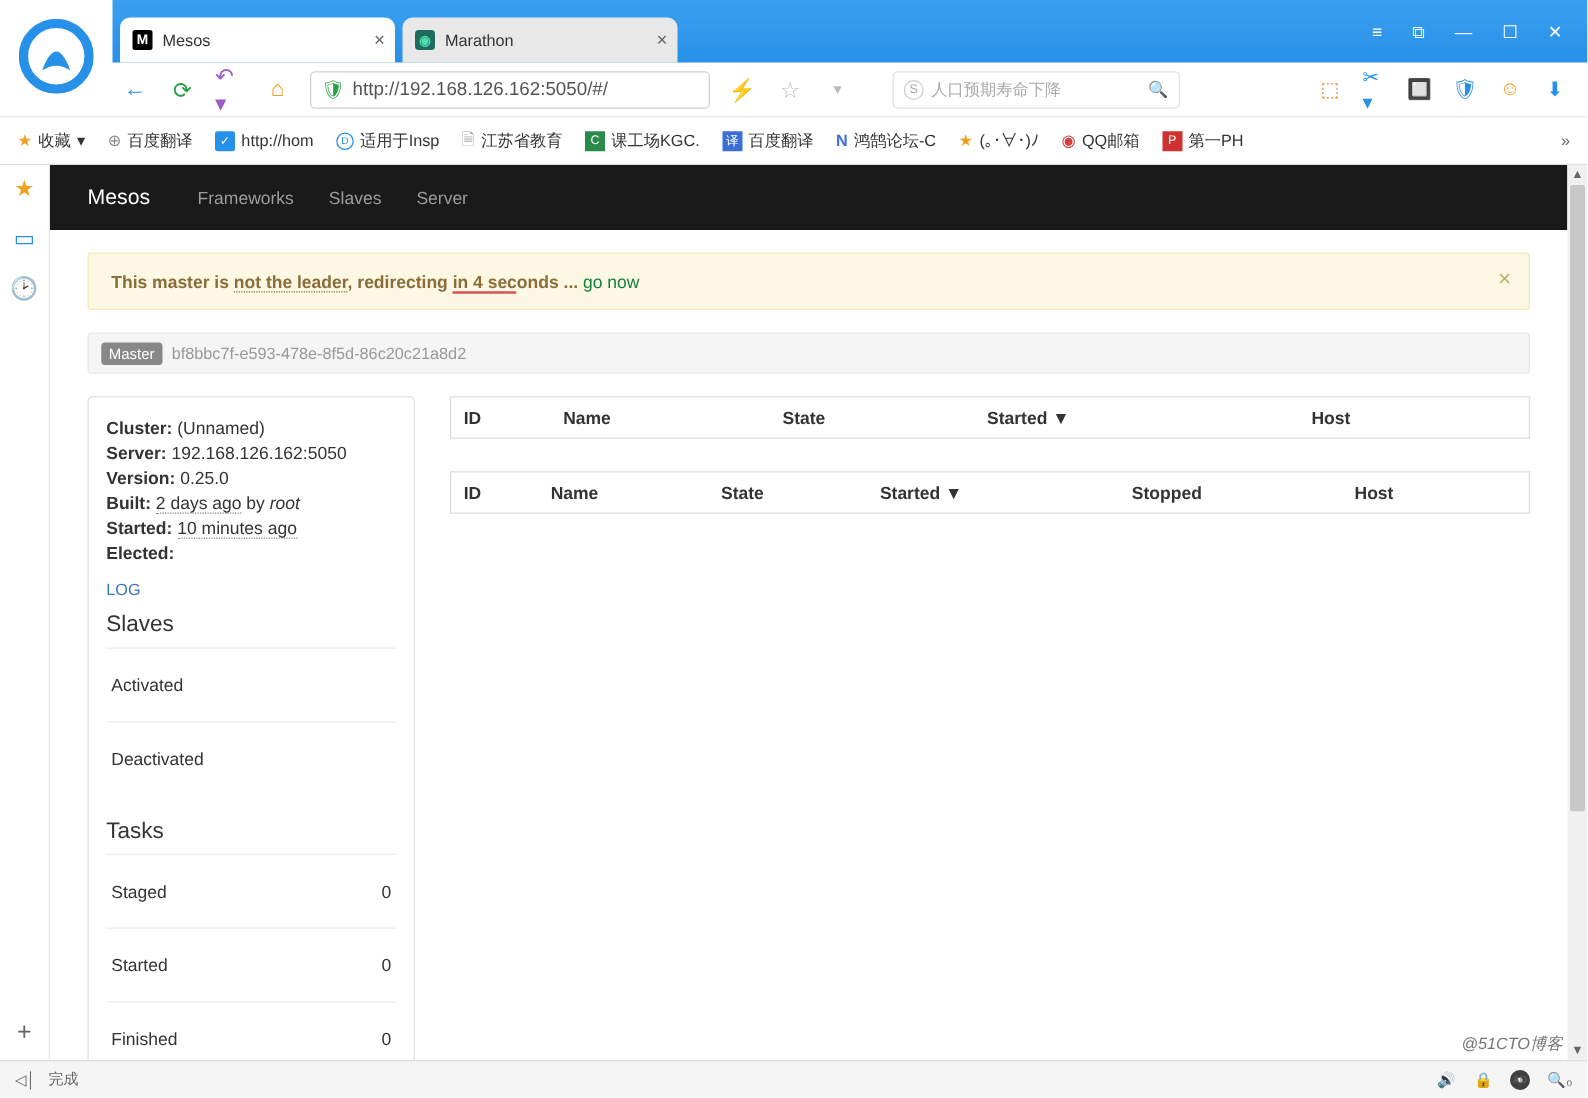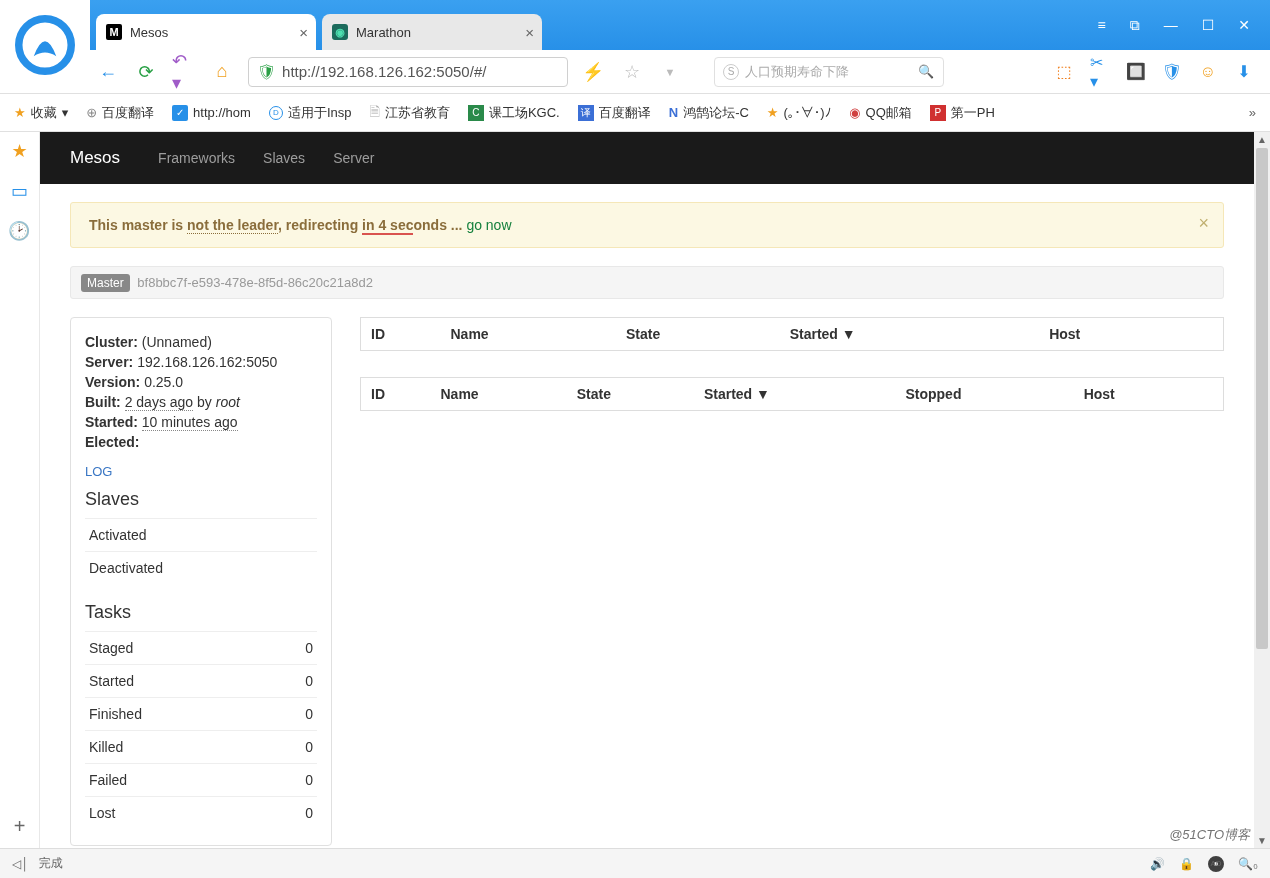--- a/index.html
+++ b/index.html
@@ -59,21 +59,21 @@
 .idbar .badge{background:#888; color:#fff; padding:2px 6px; border-radius:3px; font-size:12px; margin-right:4px;}
 .idbar .mid{color:#999;}
 
 .cols { display:flex; gap:28px; }
 .side-panel { width:262px; border:1px solid #e0e0e0; border-radius:4px; padding:16px 14px; font-size:14px; color:#333;}
 .side-panel .row{margin-bottom:4px;}
 .side-panel .row b{font-weight:bold;text-align:right;}
 .side-panel .dotted{border-bottom:1px dotted #888;}
 .side-panel .log{color:#3976c4; margin-top:14px; display:block; font-size:13px;}
 .side-panel h4{font-size:18px; font-weight:500; margin:10px 0 8px; color:#333;}
-.side-panel .list-item{padding:8px 4px; border-top:1px solid #eee; display:flex; justify-content:space-between;}
+.side-panel .list-item{padding:21px 4px; border-top:1px solid #eee; display:flex; justify-content:space-between;}
 
 .main-panel { flex:1; }
 .main-panel h3{font-size:22px; font-weight:400; color:#333; margin-bottom:10px;}
 table{width:100%; border-collapse:collapse; font-size:14px; margin-bottom:26px;}
 th{text-align:left; padding:8px 10px; border:1px solid #ddd; border-left:none; border-right:none; background:#fff; font-weight:bold; color:#333;}
 th:first-child{border-left:1px solid #ddd;}
 th:last-child{border-right:1px solid #ddd; width:30px;}
 
 .statusbar { position:absolute; left:0; right:0; bottom:0; height:30px; background:#f5f5f5; border-top:1px solid #ddd; display:flex; align-items:center; padding:0 12px; font-size:12px; color:#666;}
 .statusbar .right{margin-left:auto; display:flex; gap:14px; align-items:center;}

